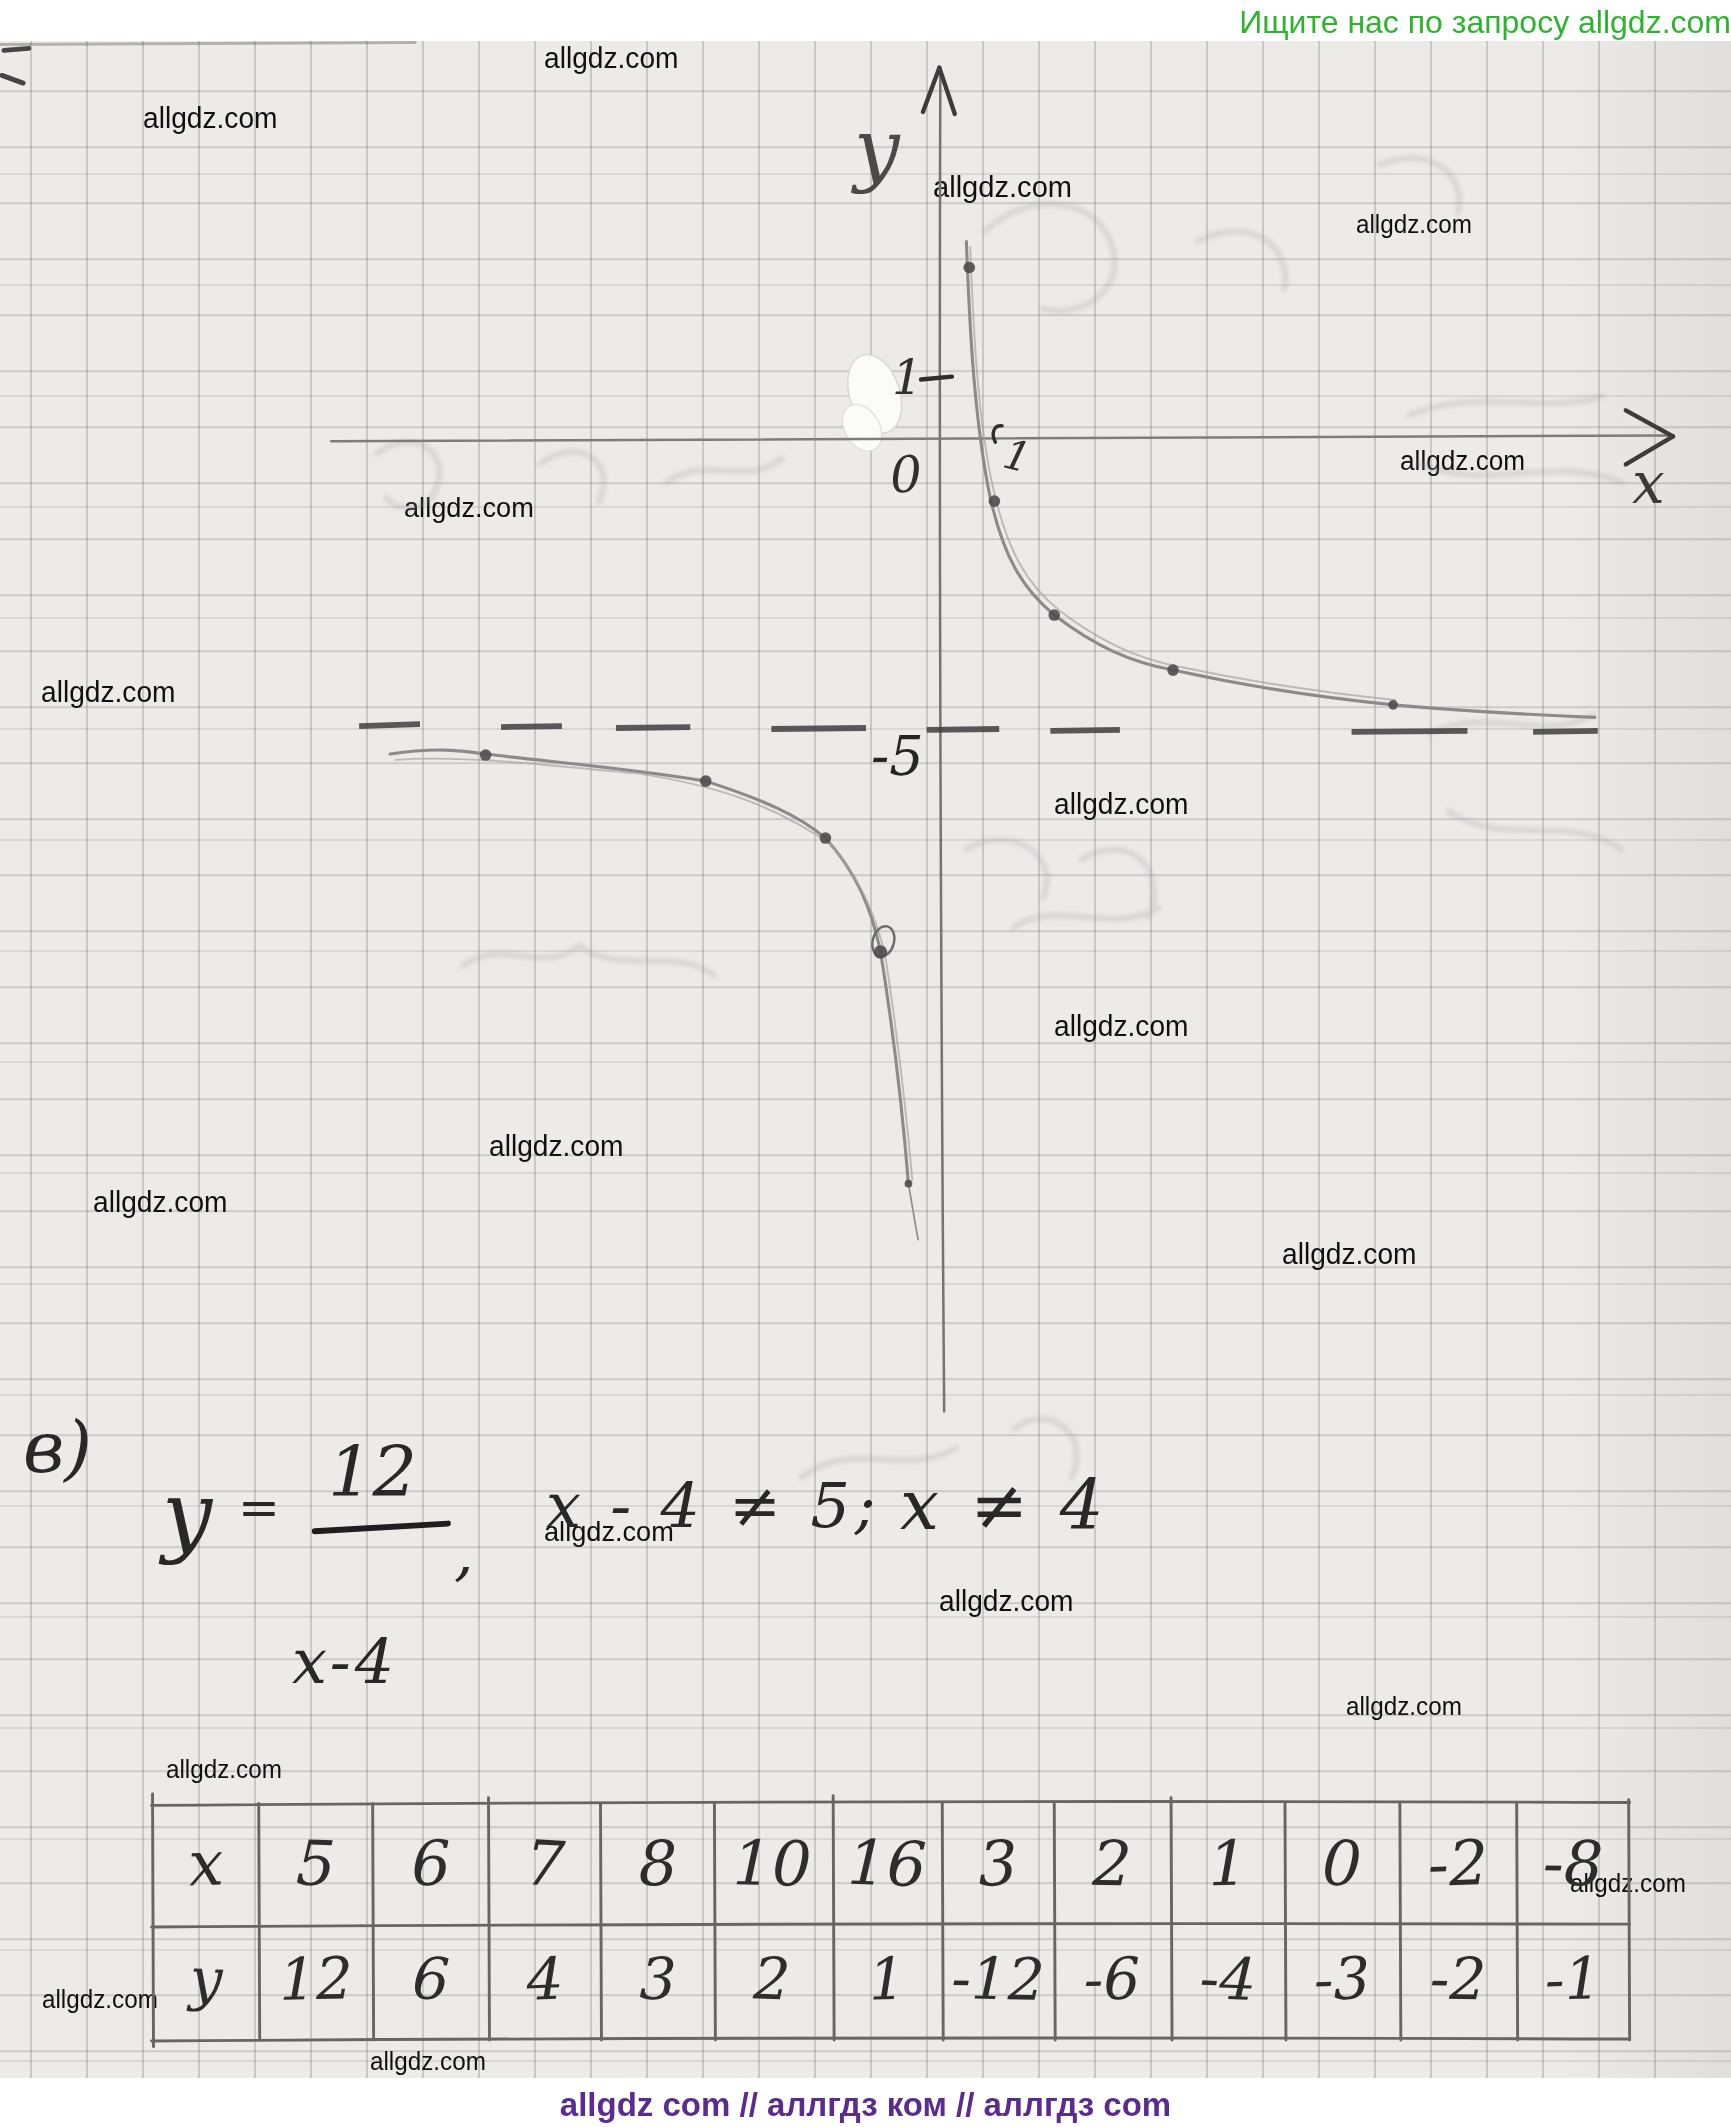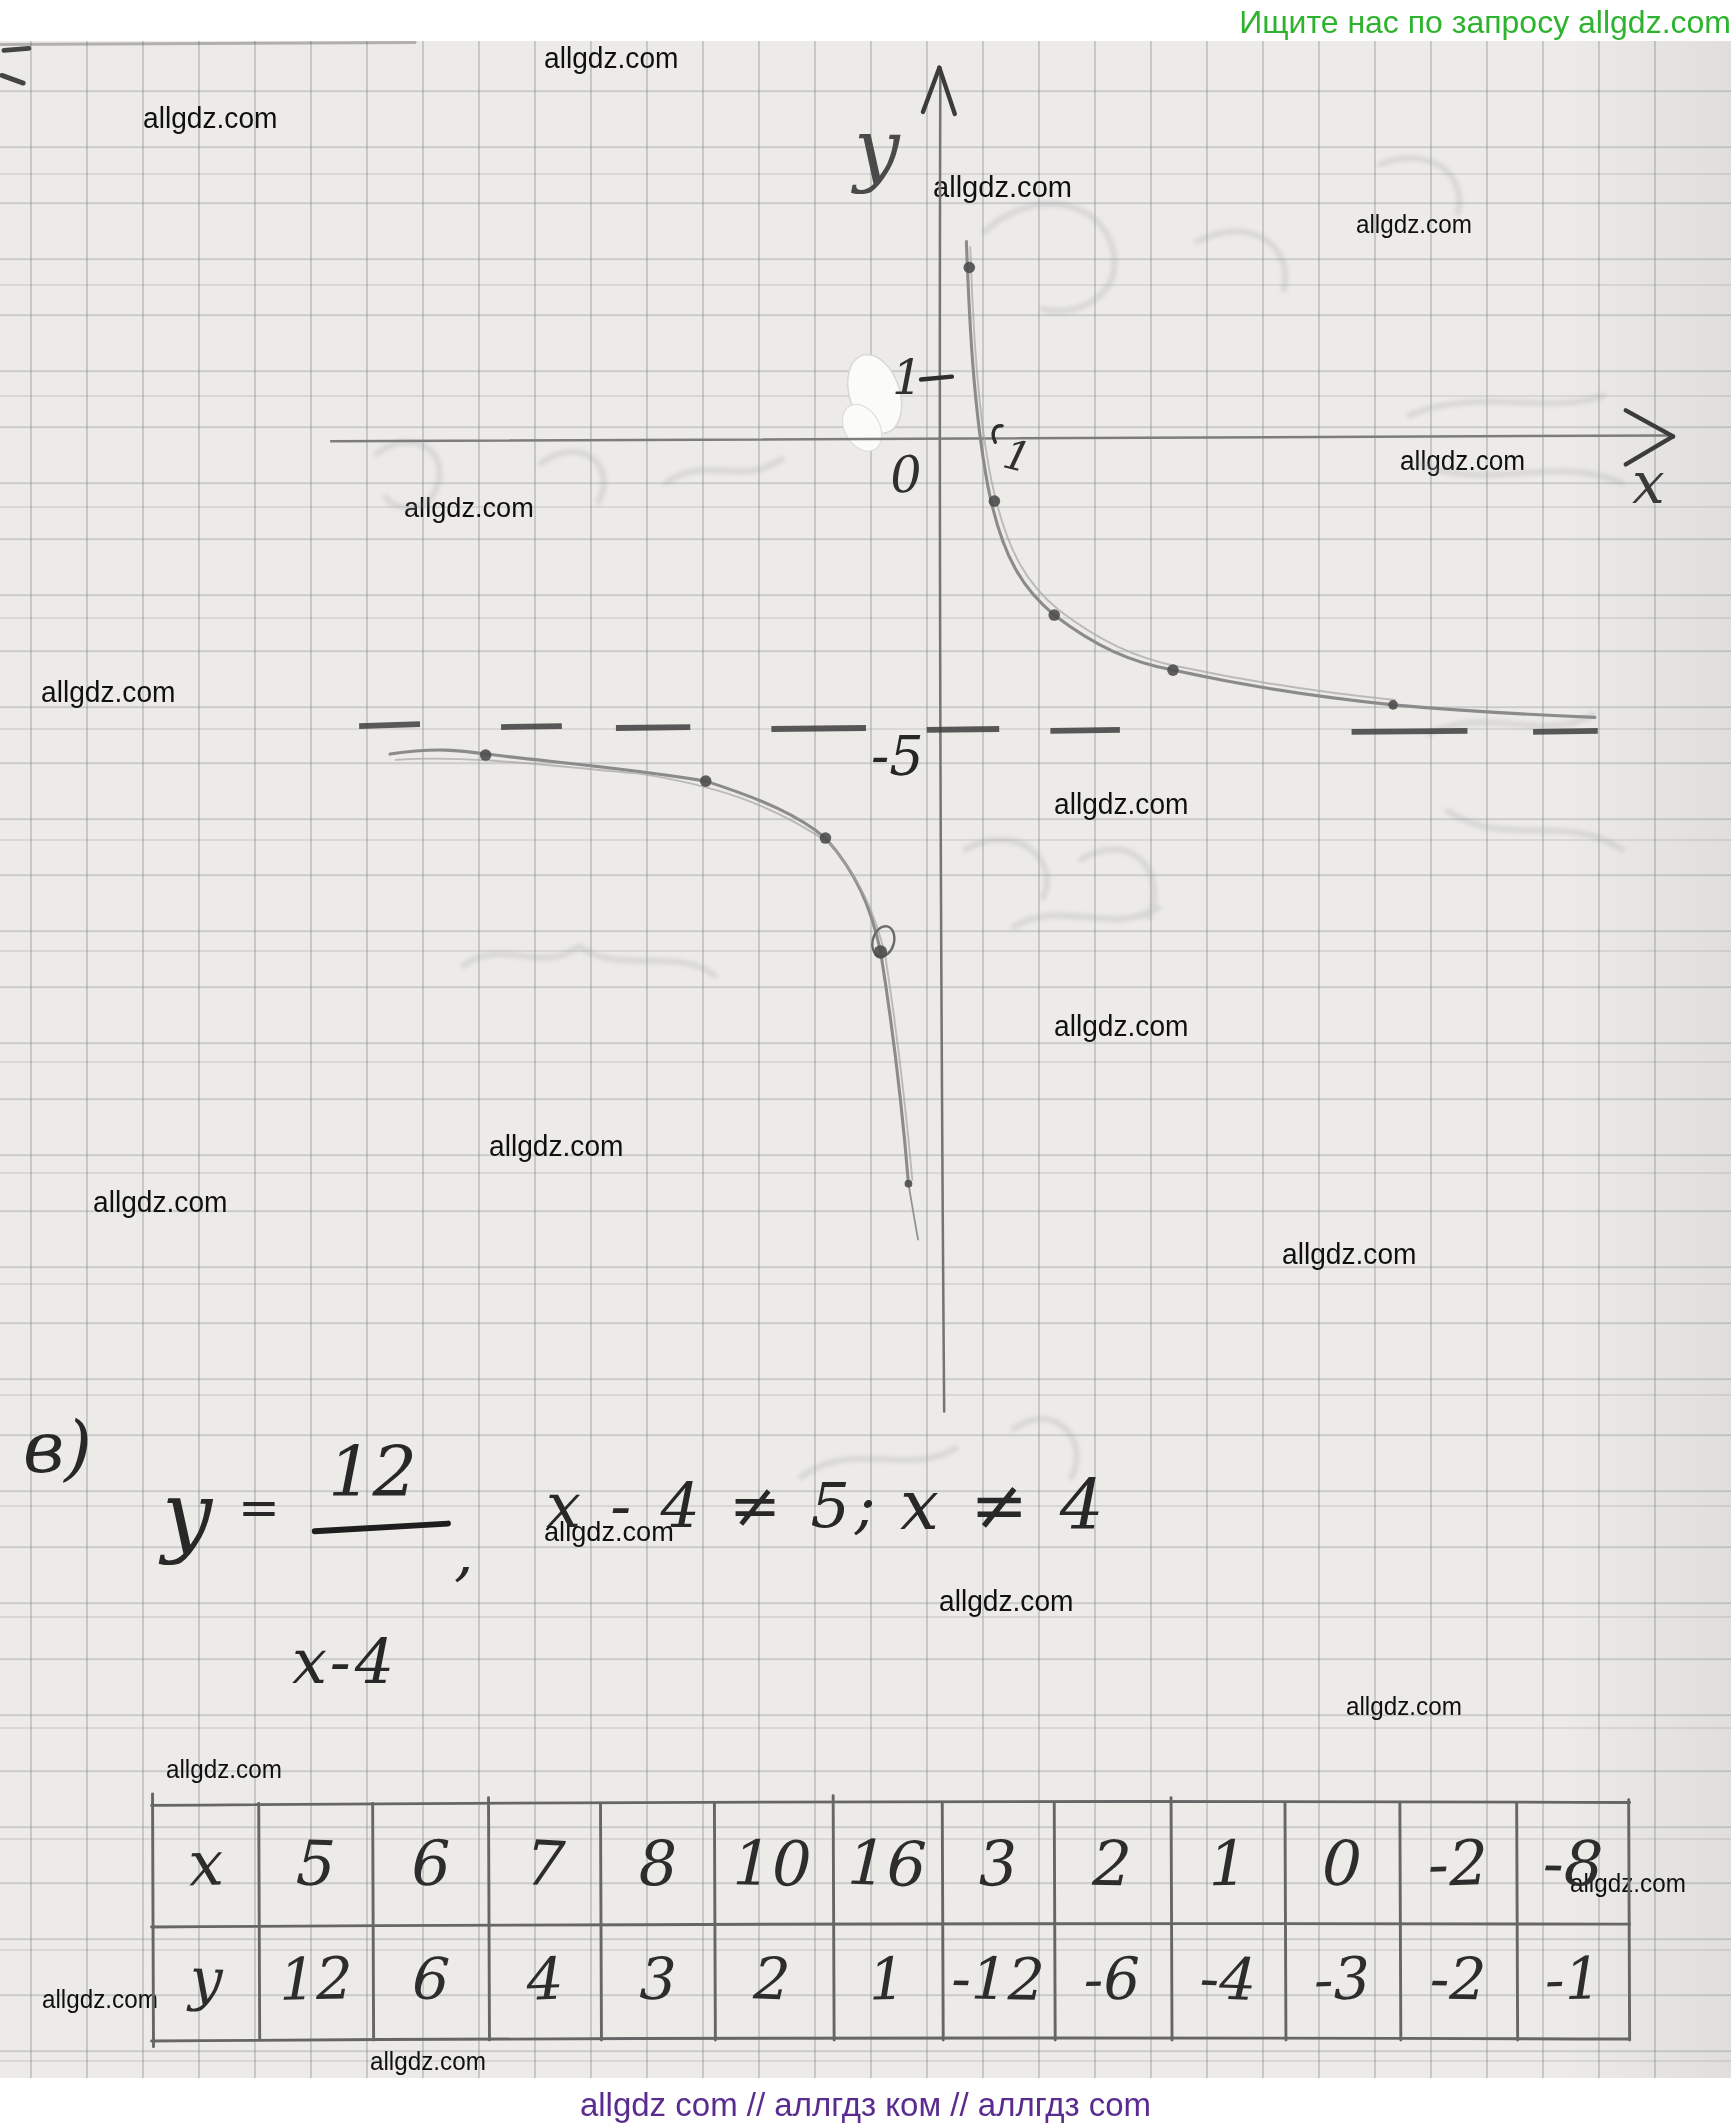--- a/index.html
+++ b/index.html
@@ -1,21 +1,21 @@
 <!DOCTYPE html>
 <html><head>
 <meta charset="utf-8">
 <style>
   html,body{margin:0;padding:0;background:#ffffff;}
   .page{position:relative;width:1731px;height:2127px;background:#ffffff;overflow:hidden;
         font-family:"Liberation Sans",sans-serif;}
   .promo-header{position:absolute;top:3.9px;left:0;width:100%;text-align:right;
         font-size:32px;font-weight:400;}
   .footer-text{position:absolute;top:2086px;left:0;width:100%;text-align:center;
-        font-size:33px;font-weight:400;}
+        font-size:33px;font-weight:700;}
   .scan{position:absolute;left:0;top:41px;width:1731px;height:2037px;
         background-image:
           linear-gradient(to right, rgba(120,120,125,0) 1564px, rgba(110,112,118,0.10) 1731px),
           repeating-linear-gradient(to right, transparent 0px, transparent 54px, rgba(125,130,136,0.34) 54px, rgba(125,130,136,0.34) 56px),
           repeating-linear-gradient(to bottom, transparent 0px, transparent 54px, rgba(125,130,136,0.30) 54px, rgba(125,130,136,0.30) 56px),
           repeating-linear-gradient(to bottom, transparent 0px, transparent 109px, rgba(110,115,120,0.16) 109px, rgba(110,115,120,0.16) 111px);
         background-position:0 0,-24px 0,0 -4.8px,0 23px;
         background-color:#edebe8;}
   .wm{position:absolute;color:#101010;font-family:"Liberation Sans",sans-serif;
       letter-spacing:0px;white-space:nowrap;transform:scaleX(.97);transform-origin:left top;}

